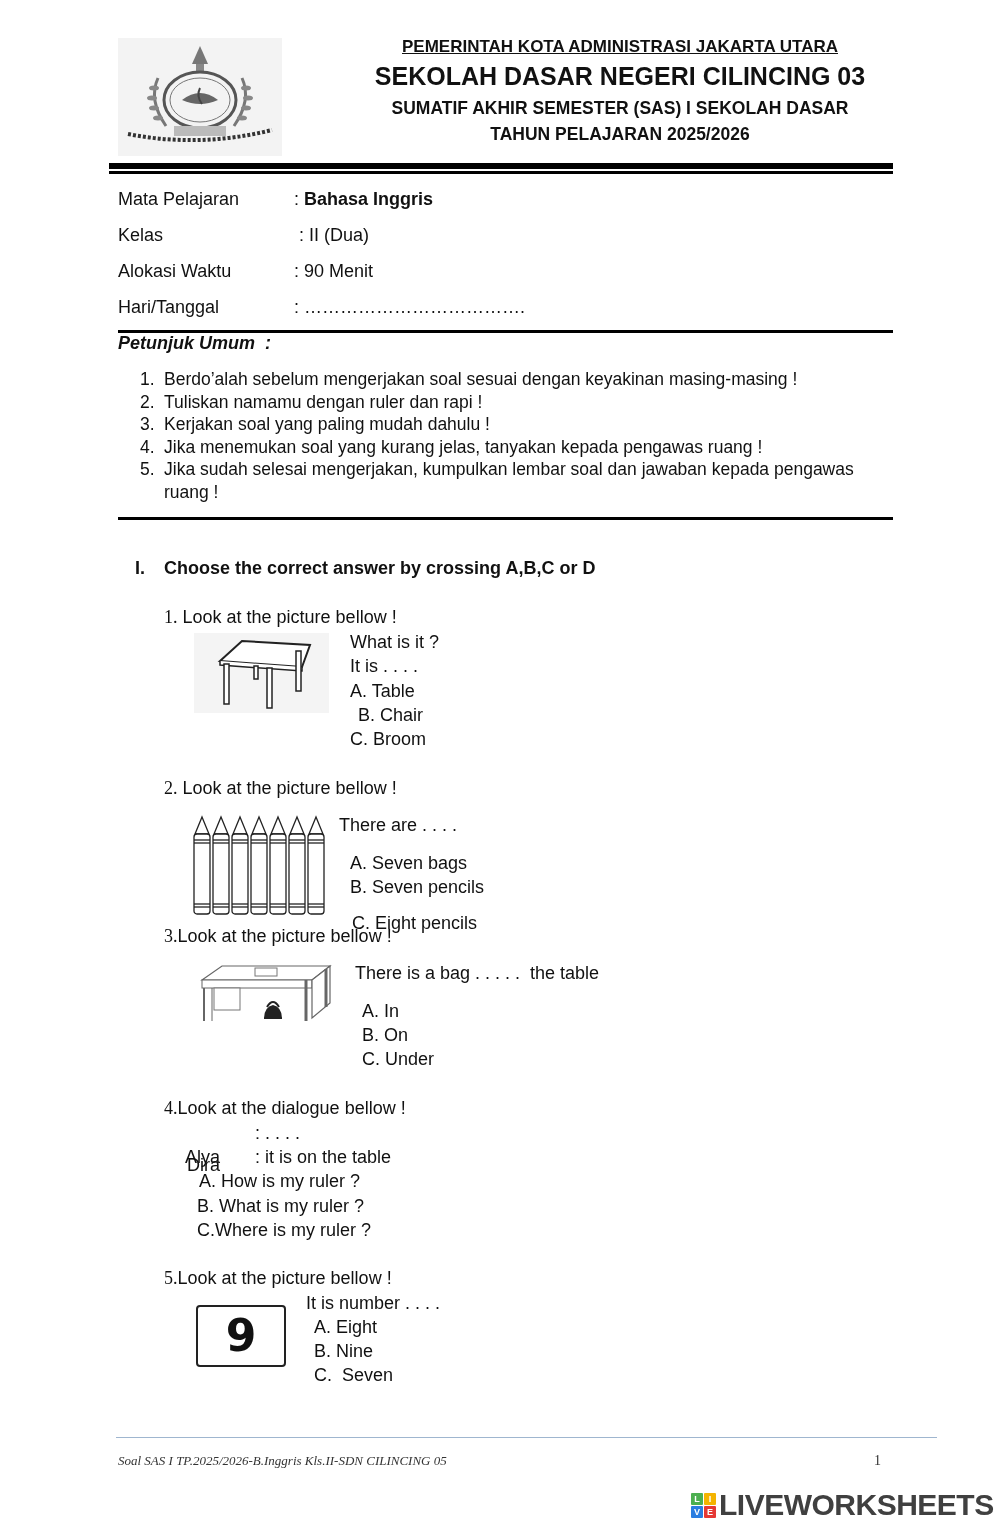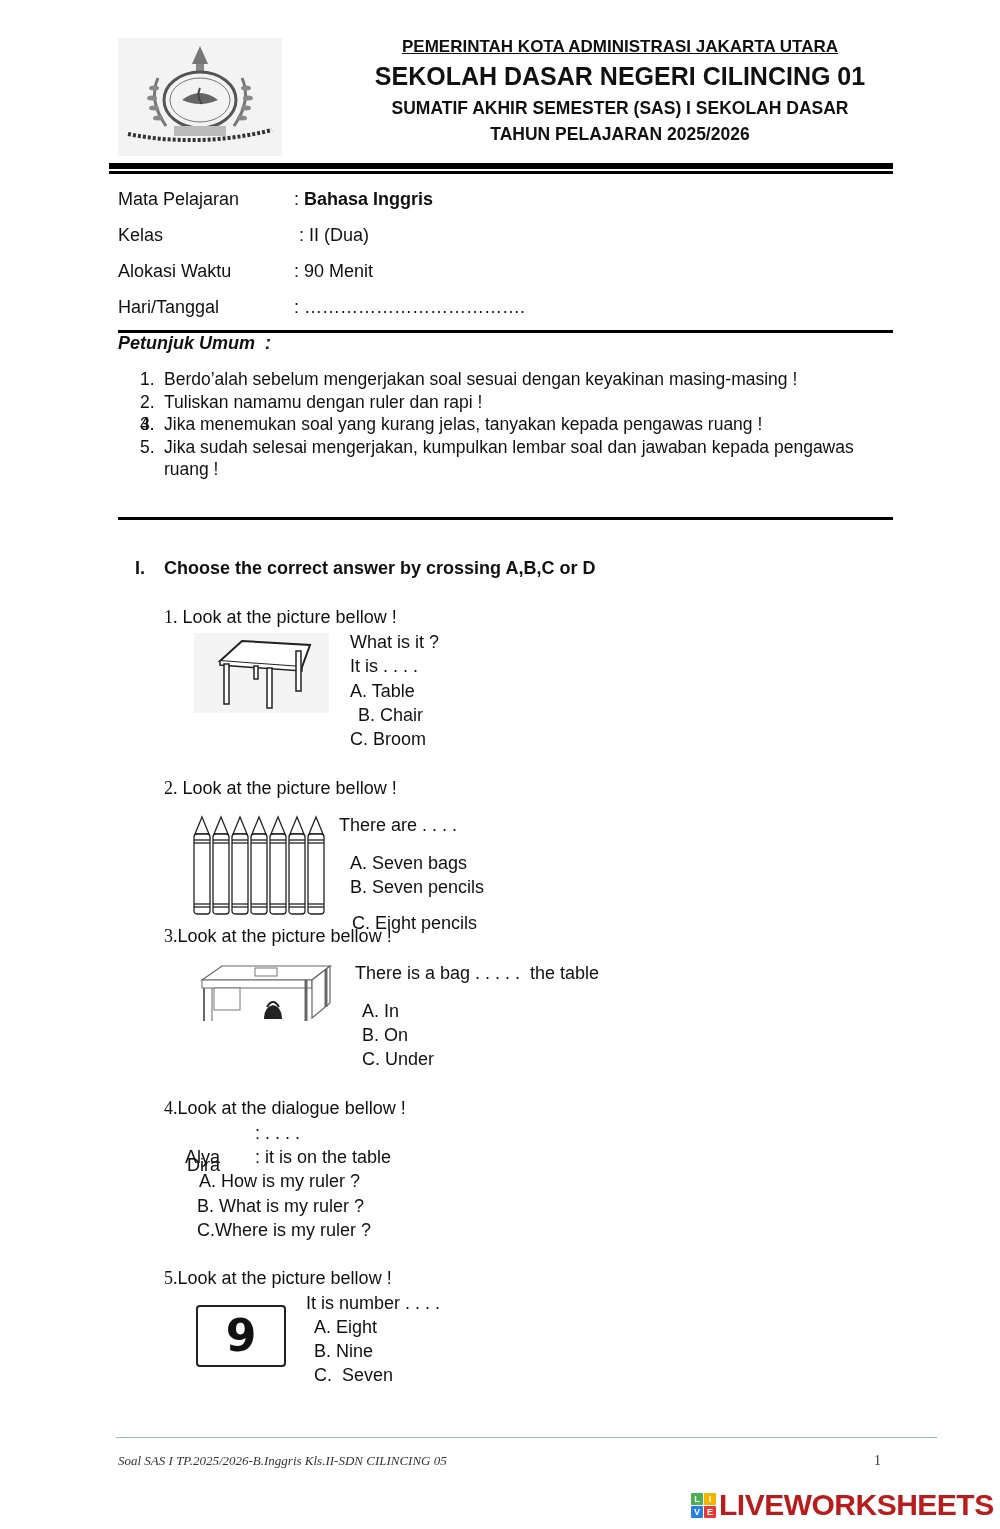--- a/index.html
+++ b/index.html
@@ -27,21 +27,21 @@
   .section .txt { position:absolute; left:29px; white-space:nowrap; }
   .q { font-size:18px; white-space:nowrap; }
   .qnum { font-family:"Liberation Serif", serif; }
   .opt { font-size:18px; white-space:nowrap; }
   .footer-line { left:116px; top:1437px; width:821px; height:1px; background:#9fb6cf; }
   .footer-text { left:118px; top:1453px; font-family:"Liberation Serif", serif; font-style:italic; font-size:13px; color:#333; }
   .page-num { left:874px; top:1453px; font-family:"Liberation Serif", serif; font-size:14px; color:#333; }
   .lw { left:691px; top:1489px; height:32px; display:flex; align-items:center; }
   .lw-grid { display:grid; grid-template-columns:12px 12px; grid-template-rows:12px 12px; gap:1px; margin-right:3px; }
   .lw-grid span { font:bold 9px "Liberation Sans", sans-serif; color:#fff; display:flex; align-items:center; justify-content:center; border-radius:1px; }
-  .lw-text { font:bold 30px "Liberation Sans", sans-serif; color:#b91c1c; letter-spacing:-0.5px; }
+  .lw-text { font:bold 30px "Liberation Sans", sans-serif; color:#404040; letter-spacing:-0.5px; }
 </style>
 </head>
 <body>
 
 <div class="abs logo">
   <svg width="164" height="118" viewBox="0 0 164 118">
     <path d="M82 8 L74 26 L90 26 Z" fill="#777"></path>
     <rect x="78" y="26" width="8" height="8" fill="#888"></rect>
     <ellipse cx="82" cy="62" rx="36" ry="28" fill="none" stroke="#555" stroke-width="3"></ellipse>
     <ellipse cx="82" cy="62" rx="30" ry="22" fill="none" stroke="#777" stroke-width="1"></ellipse>
@@ -59,21 +59,21 @@
       <ellipse cx="128" cy="50" rx="5" ry="2.5"></ellipse>
         <ellipse cx="130" cy="60" rx="5" ry="2.5"></ellipse>
         <ellipse cx="128" cy="70" rx="5" ry="2.5"></ellipse>
         <ellipse cx="124" cy="80" rx="5" ry="2.5"></ellipse>
     </g>
     <rect x="56" y="88" width="52" height="10" fill="#bbb"></rect>
     <path d="M10 96 Q82 110 154 92" stroke="#333" stroke-width="4" fill="none" stroke-dasharray="3 2"></path>
   </svg>
 </div>
 <div class="abs hdr h1">PEMERINTAH KOTA ADMINISTRASI JAKARTA UTARA</div>
-<div class="abs hdr h2">SEKOLAH DASAR NEGERI CILINCING 01</div>
+<div class="abs hdr h2">SEKOLAH DASAR NEGERI CILINCING 03</div>
 <div class="abs hdr h3">SUMATIF AKHIR SEMESTER (SAS) I SEKOLAH DASAR</div>
 <div class="abs hdr h4">TAHUN PELAJARAN 2025/2026</div>
 <div class="abs rule-thick"></div>
 <div class="abs rule-thin"></div>
 
 <div class="abs info" style="top:189px;">
   <span class="lbl">Mata Pelajaran</span>
   <span class="val"><span>: </span><b>Bahasa Inggris</b></span>
 </div>
 <div class="abs info" style="top:225px;">
@@ -87,21 +87,21 @@
 <div class="abs info" style="top:297px;">
   <span class="lbl">Hari/Tanggal</span>
   <span class="val">: ……………………………….</span>
 </div>
 <div class="abs line2" style="top:330px;"></div>
 
 <div class="abs petunjuk" style="white-space:pre;">Petunjuk Umum  :</div>
 <ul class="abs rules">
   <li><span class="n">1.</span><span>Berdo’alah sebelum mengerjakan soal sesuai dengan keyakinan masing-masing !</span></li>
   <li><span class="n">2.</span><span>Tuliskan namamu dengan ruler dan rapi !</span></li>
-  <li><span class="n">3.</span></li>
+  <li><span class="n">3.</span><span>Kerjakan soal yang paling mudah dahulu !</span></li>
   <li><span class="n">4.</span><span>Jika menemukan soal yang kurang jelas, tanyakan kepada pengawas ruang !</span></li>
   <li style="width:700px;"><span class="n">5.</span><span>Jika sudah selesai mengerjakan, kumpulkan lembar soal dan jawaban kepada pengawas ruang !</span></li>
 </ul>
 <div class="abs line2" style="top:517px;"></div>
 
 <div class="abs section">
   <span class="num">I.</span>
   <span class="txt">Choose the correct answer by crossing A,B,C or D</span>
 </div>
 

